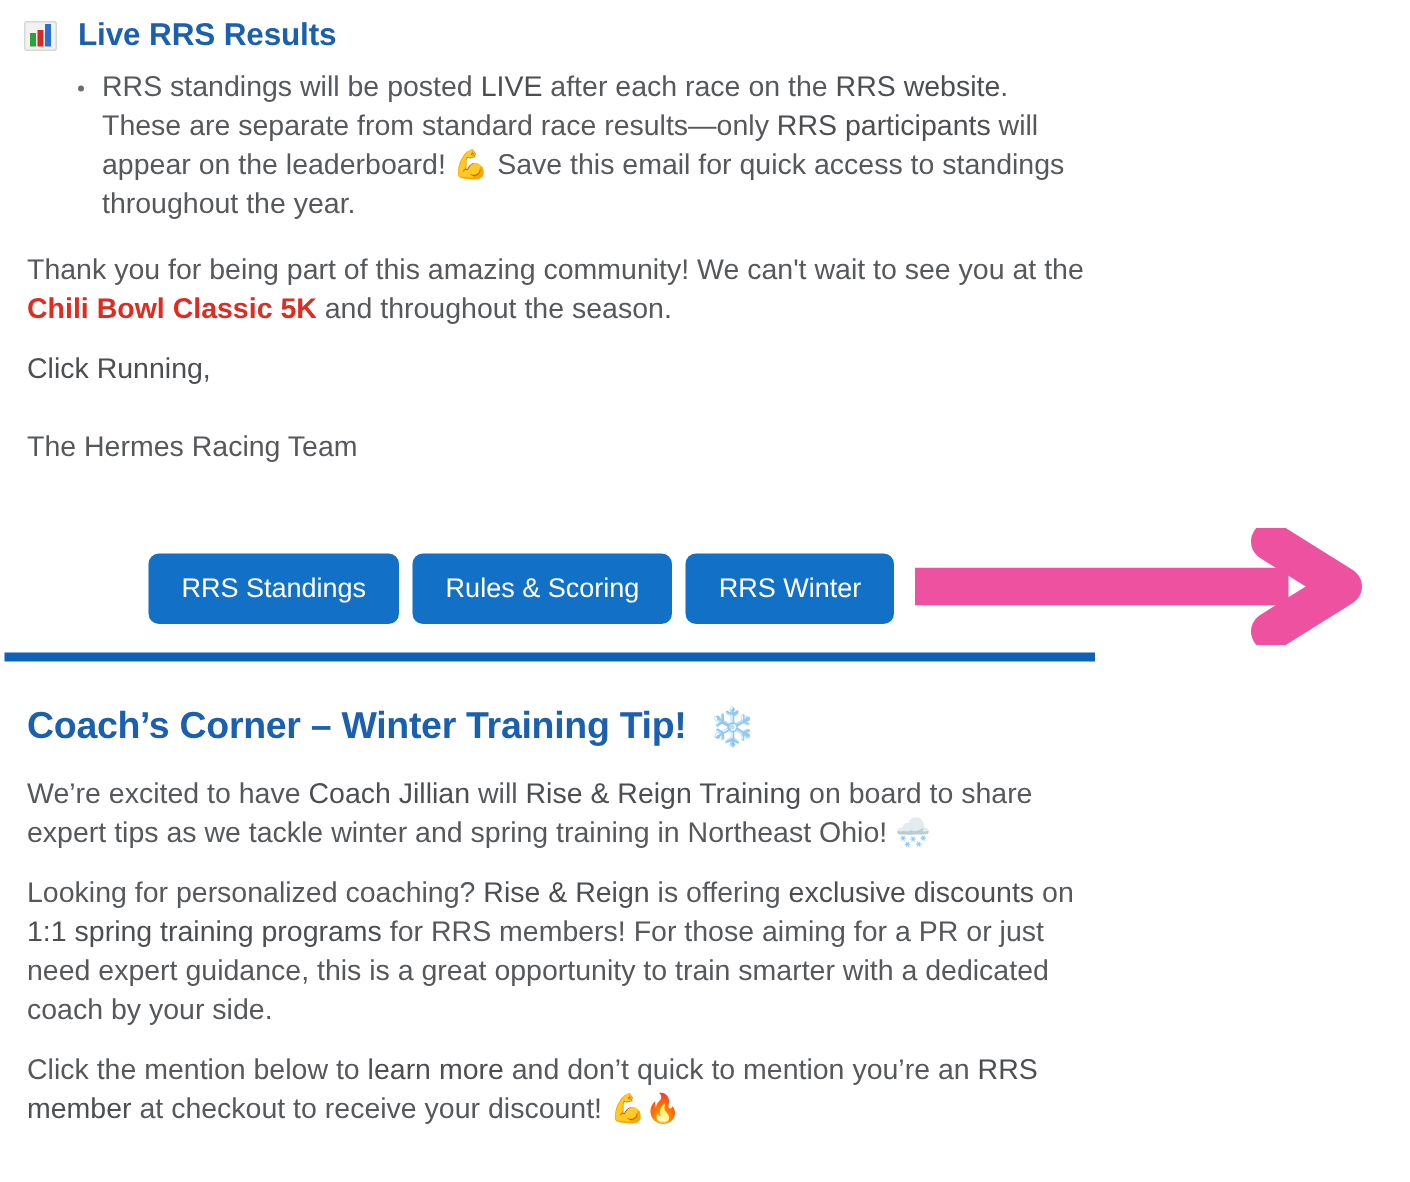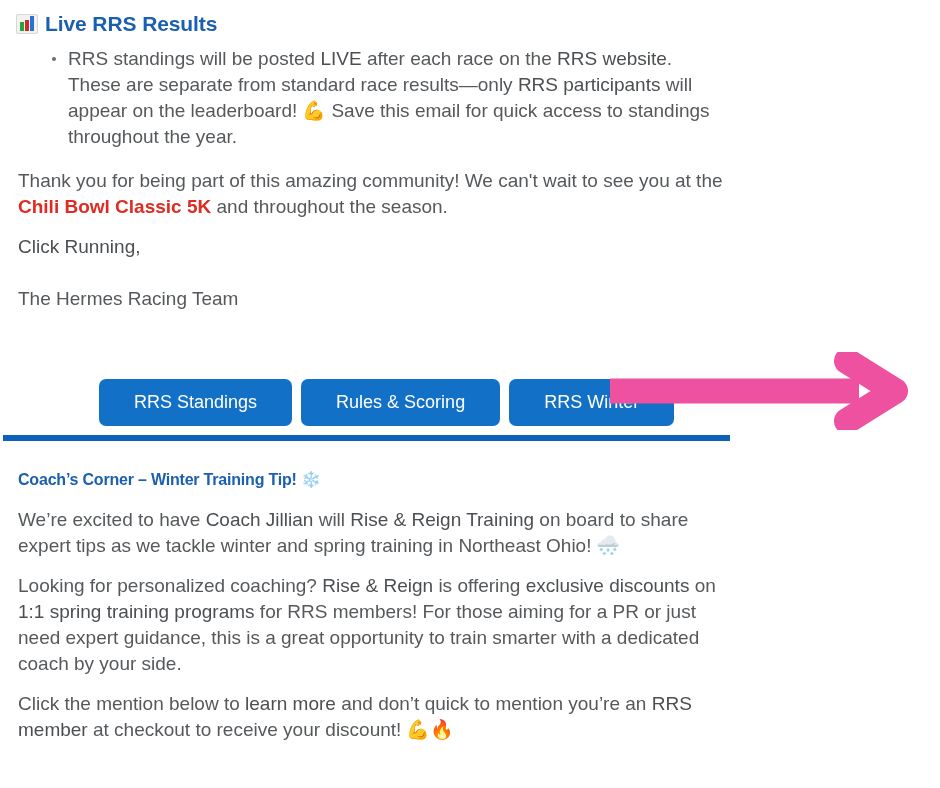--- a/index.html
+++ b/index.html
@@ -19,21 +19,21 @@
   .page {
     position: relative;
     width: 940px;
     height: 788px;
   }
 
   
   .section-heading {
     display: flex;
     align-items: center;
-    gap: 7px;
+    gap: 14px;
     font-size: 21px;
     font-weight: bold;
     color: #1b5faf;
     letter-spacing: -0.1px;
     padding: 12px 0 0 16px;
   }
   .emoji {
     font-family: "DejaVu Sans", sans-serif;
     font-weight: normal;
   }
@@ -108,28 +108,27 @@
     display: flex;
     gap: 9px;
   }
   .cta-button {
     background: #1270c6;
     color: #ffffff;
     font-size: 18px;
     border: none;
     border-radius: 7px;
     height: 47px;
-    padding: 0 35px;
+    padding: 0 22px;
     display: flex;
     align-items: center;
     justify-content: center;
     cursor: pointer;
     font-family: "Liberation Sans", sans-serif;
     white-space: nowrap;
-    margin-top: 10px;
   }
 
   
   .pink-arrow {
     position: absolute;
     left: 604px;
     top: 352px;
     width: 310px;
     height: 78px;
     pointer-events: none;
@@ -146,27 +145,27 @@
   }
 
   
   .coach-block {
     position: absolute;
     left: 0;
     top: 470px;
     width: 940px;
   }
   .coach-heading {
-    font-size: 16px;
+    font-size: 25px;
     font-weight: bold;
     color: #1b5faf;
     padding: 0 0 0 18px;
     display: flex;
     align-items: flex-end;
-    gap: 5px;
+    gap: 15px;
     letter-spacing: -0.2px;
   }
 </style>
 </head>
 <body>
 
 <div class="page">
 
   <div class="section-heading">
     <span class="barchart-icon">

